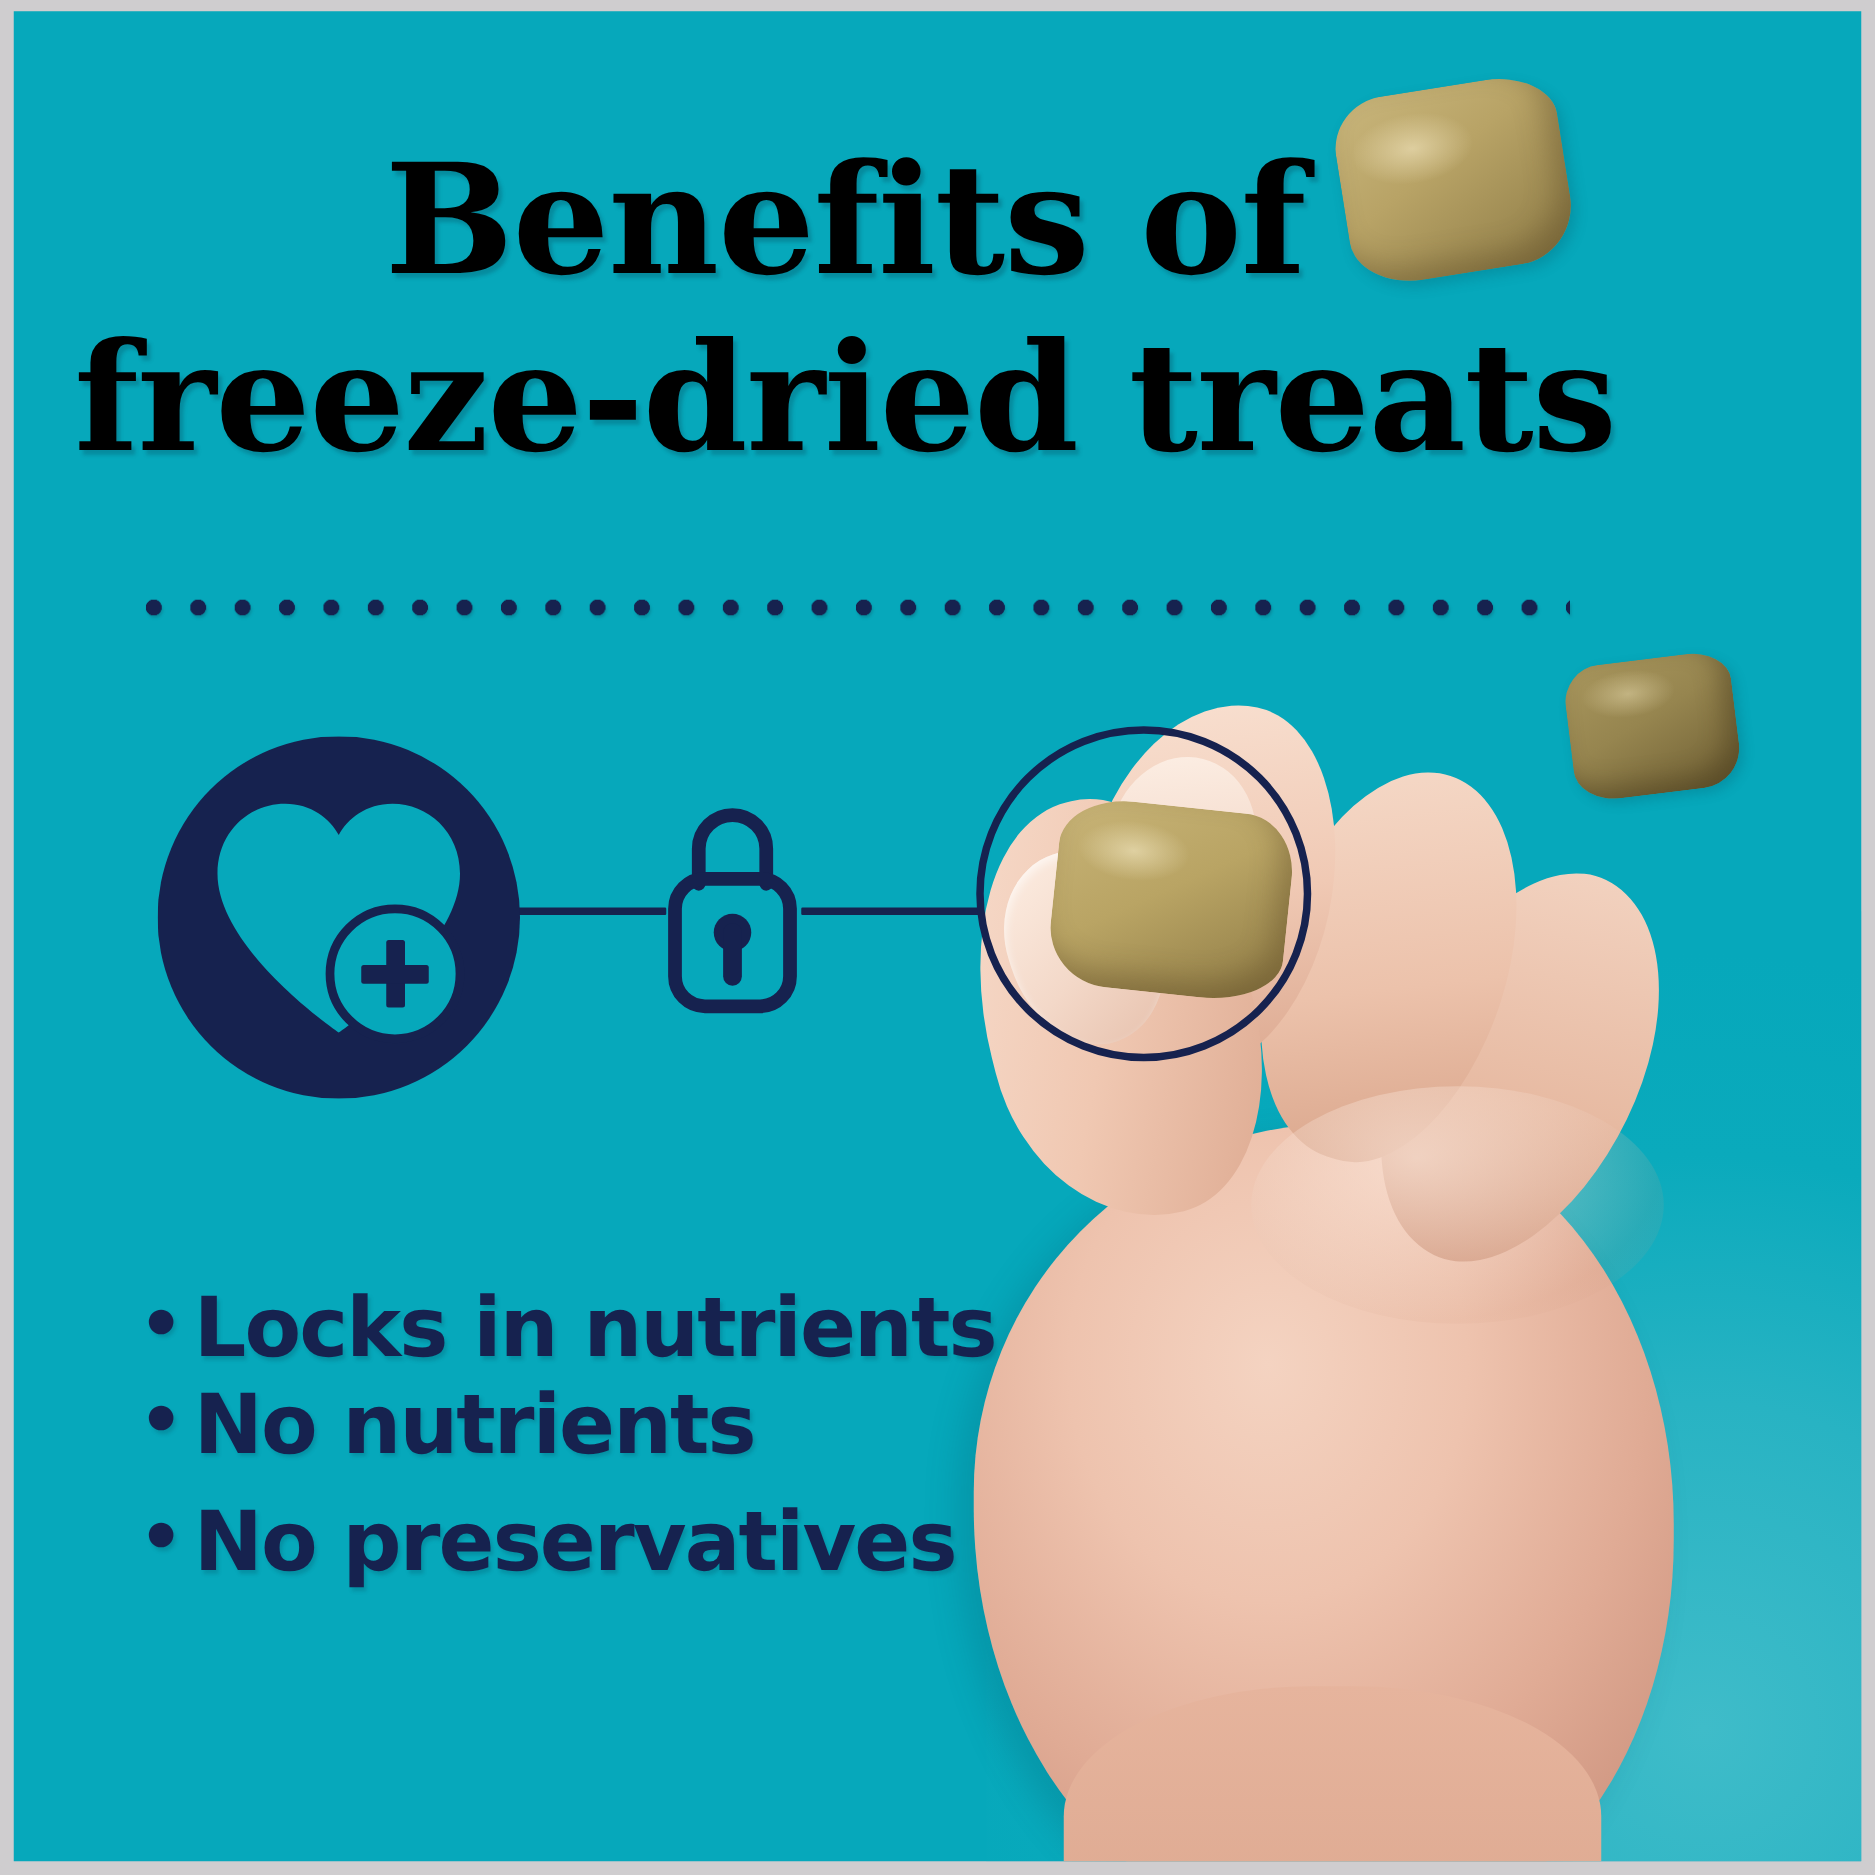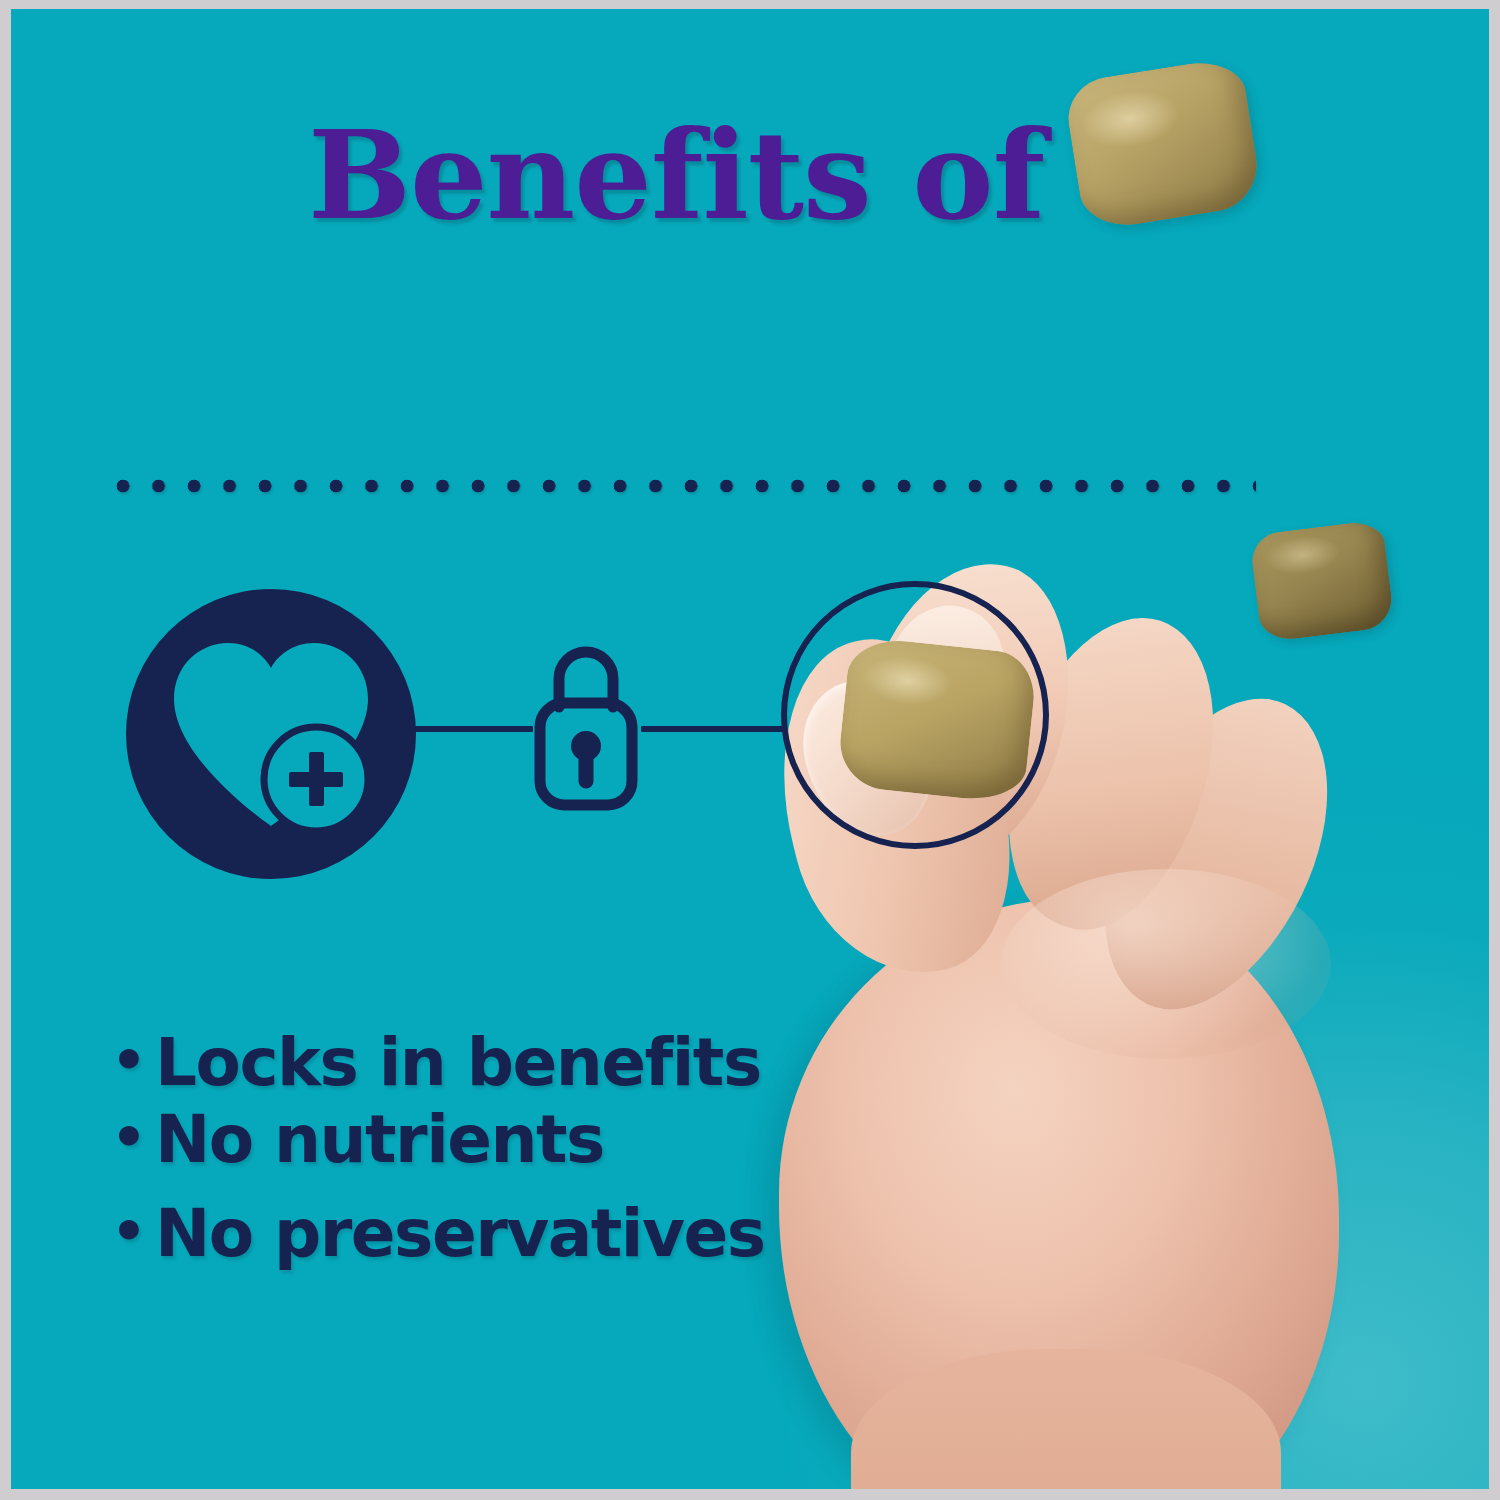--- a/index.html
+++ b/index.html
@@ -39,21 +39,21 @@
   
   .title-block {
     position: absolute;
     left: 0;
     top: 95px;
     width: 1330px;
     text-align: center;
   }
   .title-line {
     font-family: "DejaVu Serif", "Liberation Serif", serif;
-    color: #4c1d95;
+    color: #000000;
     font-weight: 700;
     font-size: 122px;
     line-height: 1.18;
     letter-spacing: -1px;
     text-shadow: 3px 4px 3px rgba(6,70,86,0.28);
     white-space: nowrap;
   }
   .title-line.l2 { font-size: 120px; }
 
   
@@ -243,20 +243,21 @@
 </head>
 <body>
 
 <div id="stage">
   <div id="canvas">
 
     <div class="photo-backdrop"></div>
 
     <div class="title-block">
       <div class="title-line l1">Benefits of</div>
+      <div class="title-line l2">freeze-dried treats</div>
     </div>
 
     <div class="divider"></div>
 
     <div class="treat treat-top"></div>
     <div class="treat treat-right"></div>
 
     <div class="hand-wrap">
       <div class="skin palm"></div>
       <div class="skin wrist"></div>
@@ -307,21 +308,21 @@
       <div class="magnifier">
         <div class="treat-held"></div>
       </div>
 
     </div>
 
     <div class="bullets">
 
       <div class="bullet-line tight">
         <span class="bullet-dot">•</span>
-        <span class="bullet-text">Locks in benefits</span>
+        <span class="bullet-text">Locks in nutrients</span>
       </div>
 
 
       <div class="bullet-line">
         <span class="bullet-dot">•</span>
         <span class="bullet-text">No nutrients</span>
       </div>
 
       <div class="bullet-line">
         <span class="bullet-dot">•</span>

